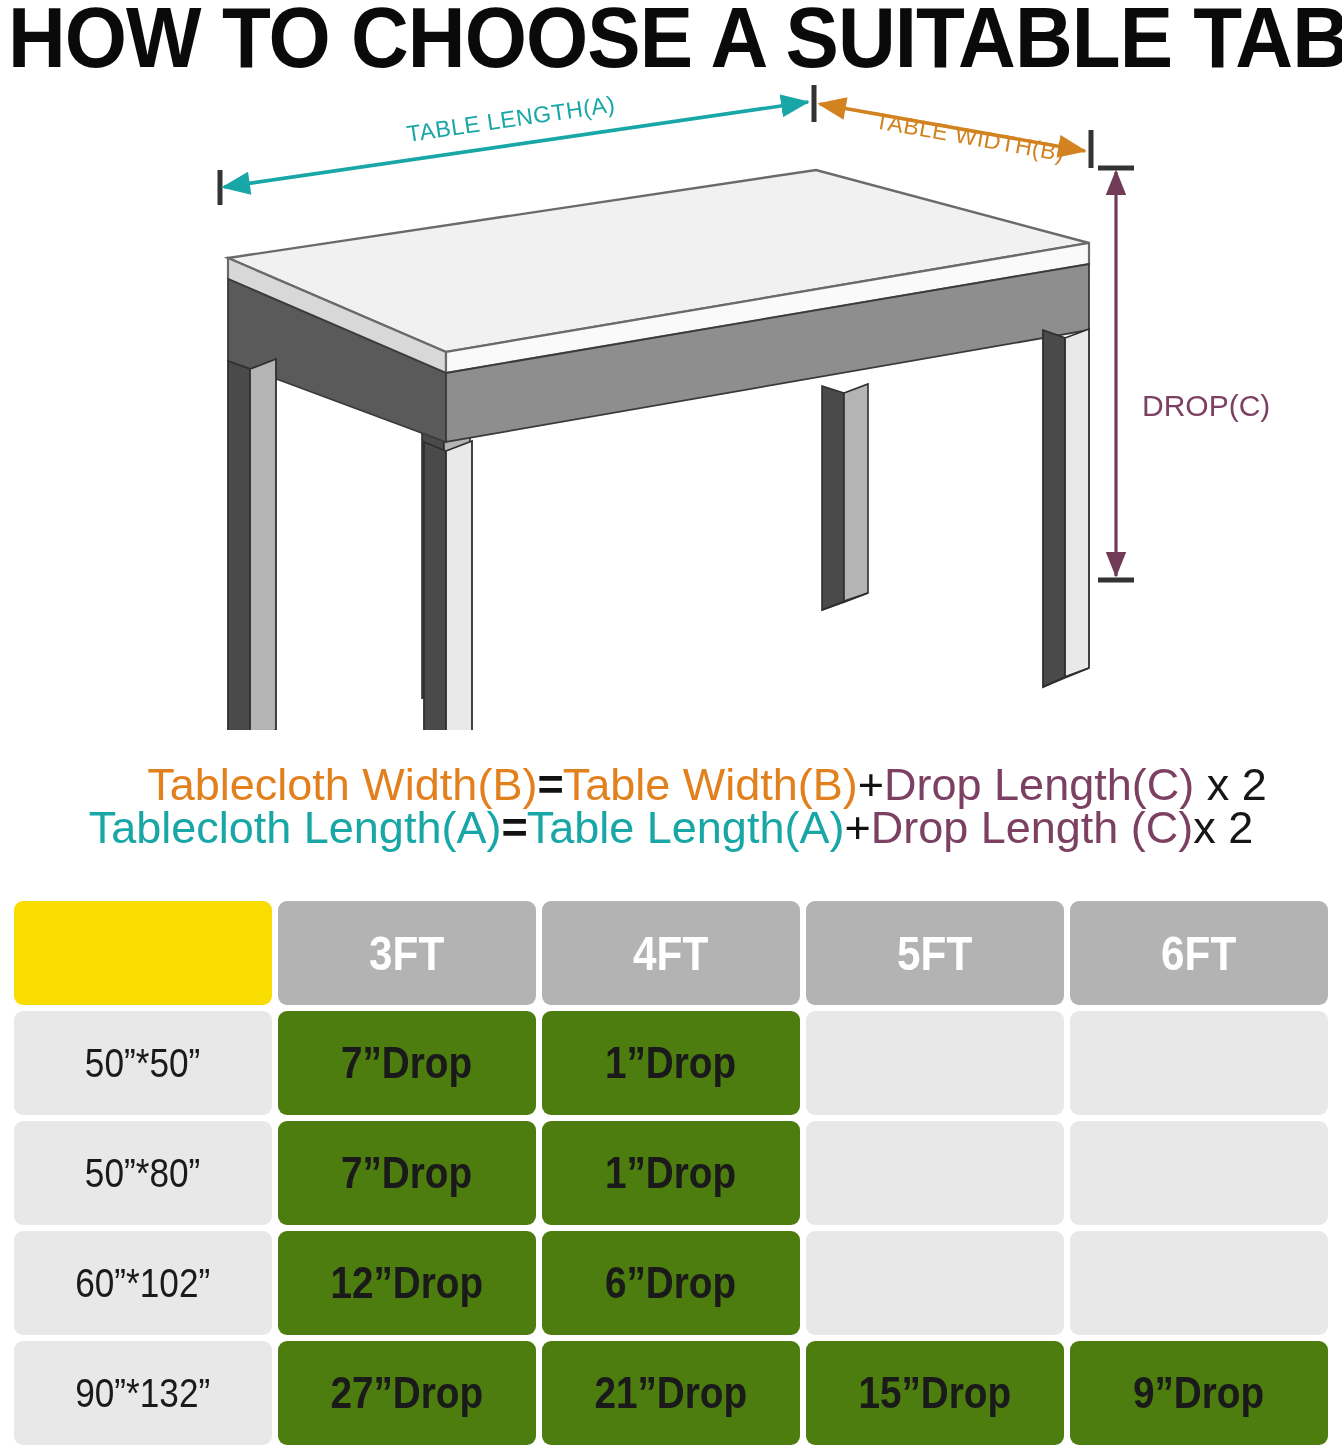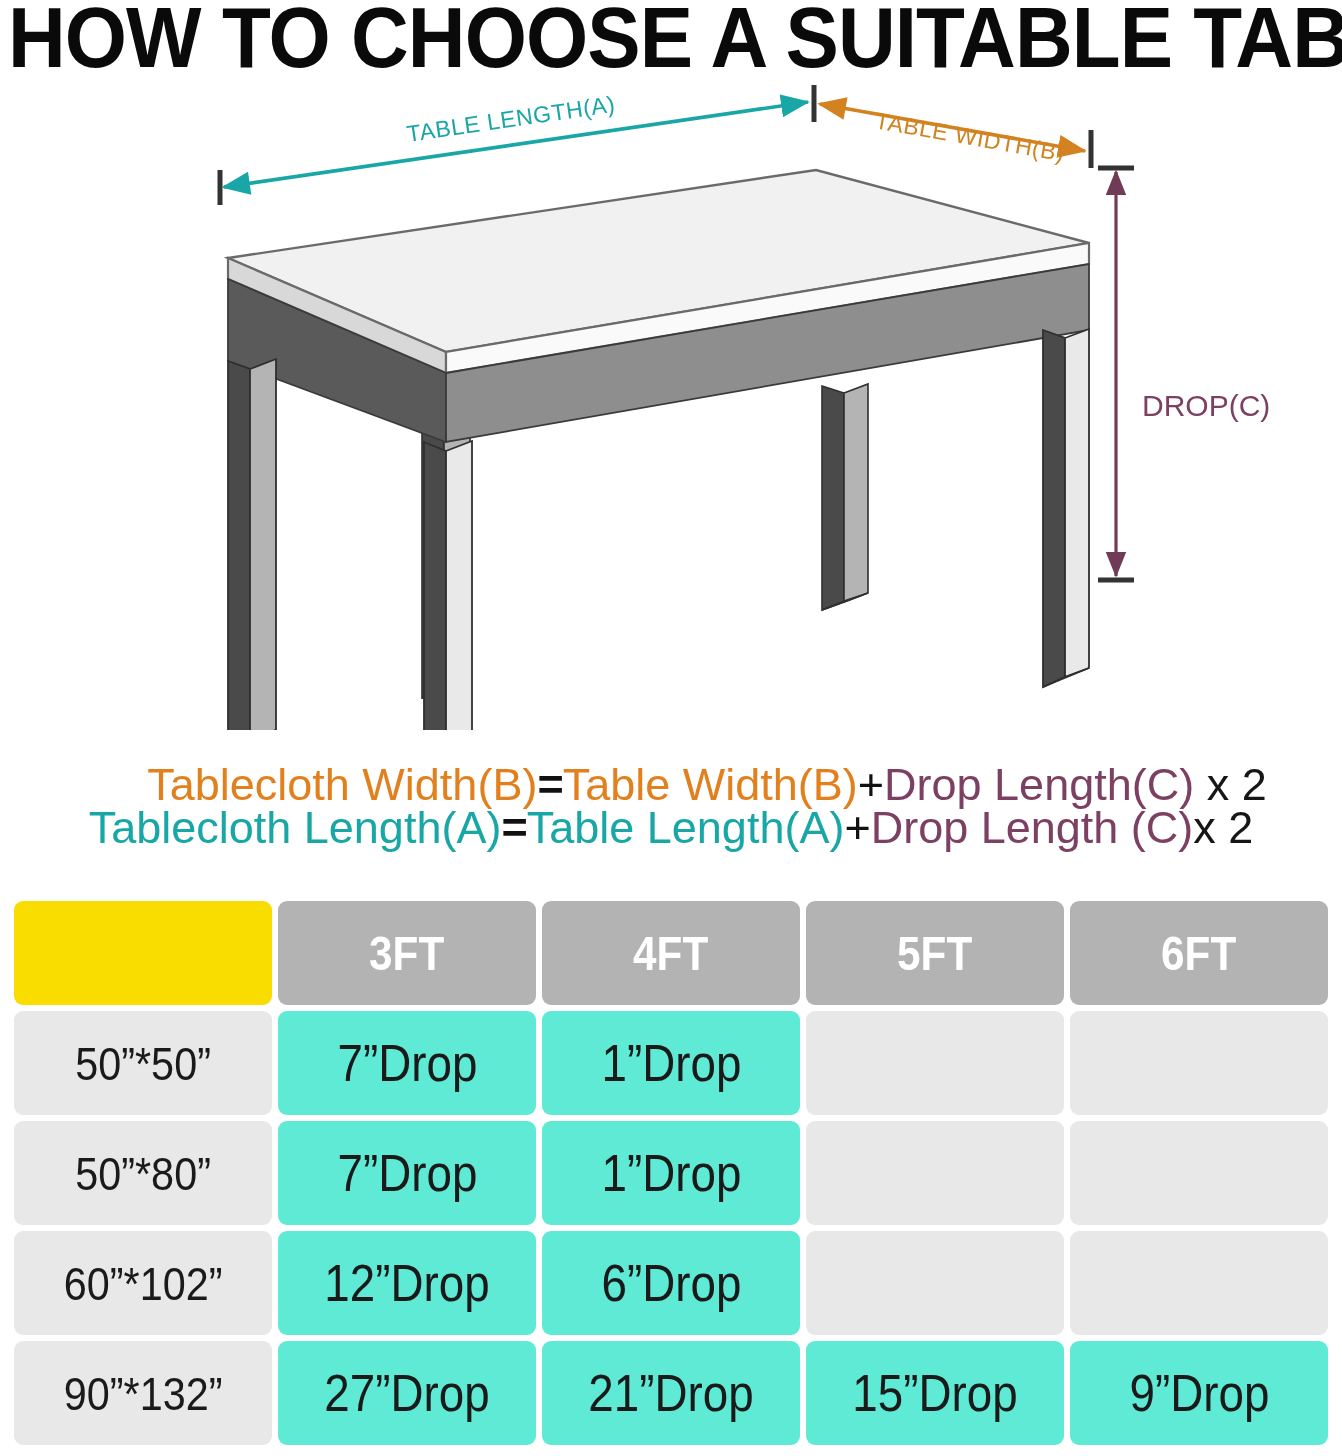--- a/index.html
+++ b/index.html
@@ -106,28 +106,28 @@
     background: #B3B3B3;
     color: #ffffff;
     font-size: 48px;
     font-weight: 700;
     letter-spacing: 0px;
   }
   thead td { height: 108px; }
   td.row-label {
     background: #E8E8E8;
     color: #1a1a1a;
-    font-size: 47px;
+    font-size: 40px;
     font-weight: 400;
   }
   td.data-cell {
-    background: #5eead4;
+    background: #4d7c0f;
     color: #1a1a1a;
-    font-size: 52px;
-    font-weight: 400;
+    font-size: 44px;
+    font-weight: 700;
   }
   td.empty-cell {
     background: #E8E8E8;
   }
   .cellspan { display: inline-block; transform: scaleX(0.88); transform-origin: center; }
 </style>
 </head>
 <body>
 
 <div id="title-bar">

